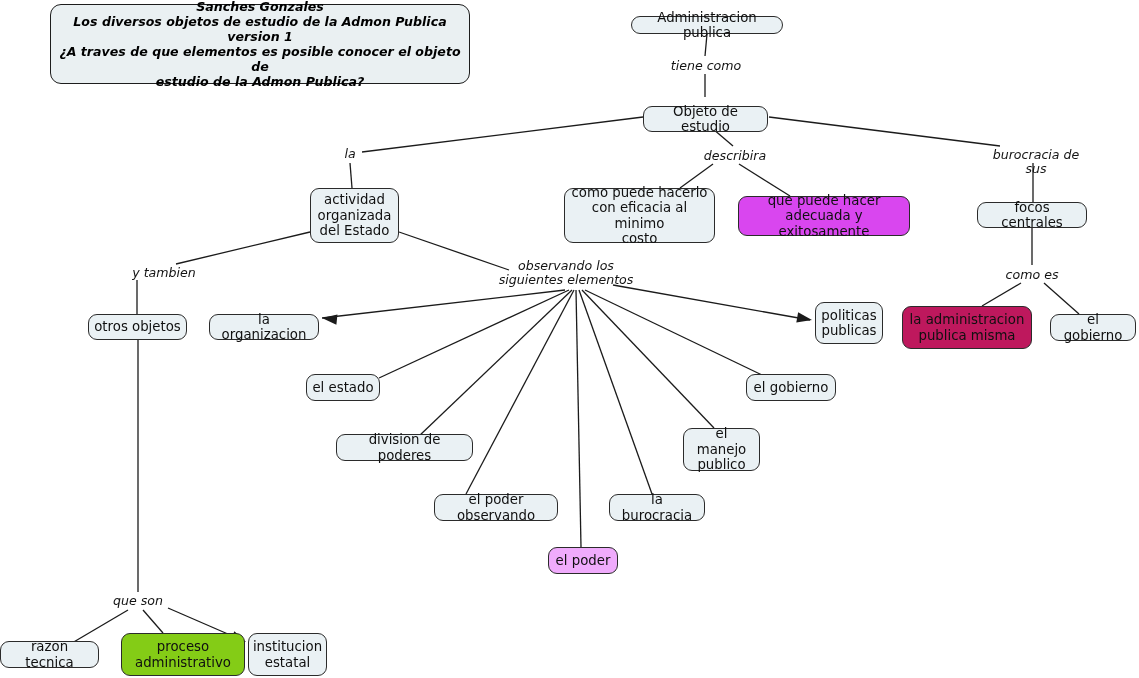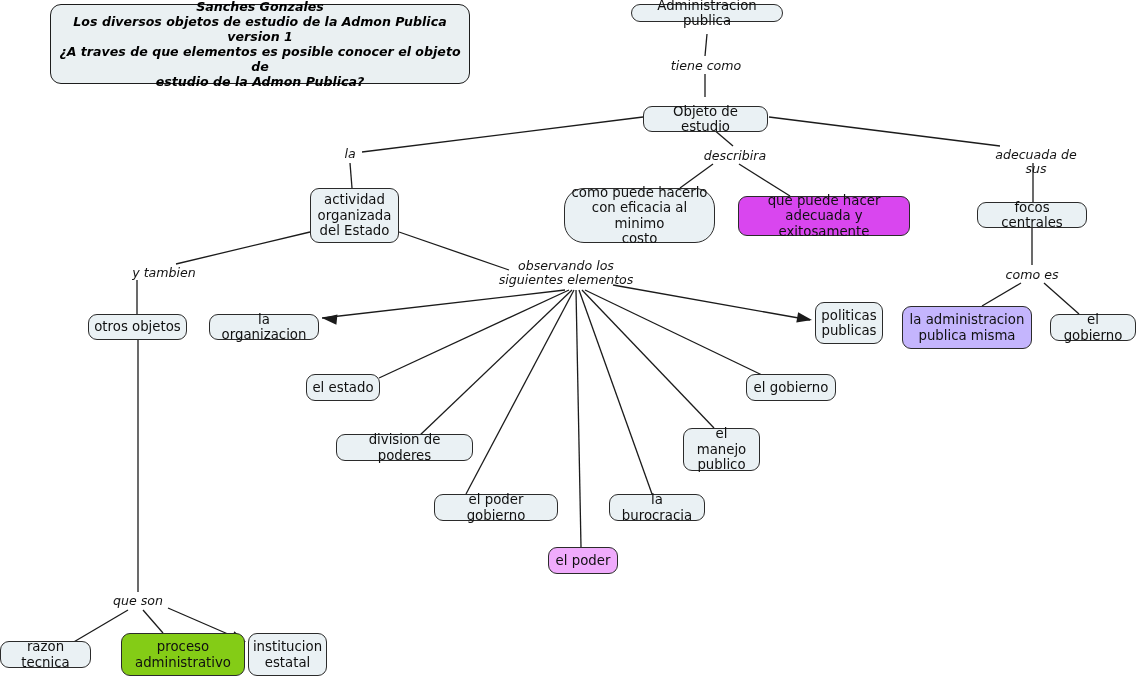--- a/index.html
+++ b/index.html
@@ -83,54 +83,54 @@
       <polygon points="0,0 -15,-5.2 -15,5.2" fill="#1b1b1b" transform="translate(322,318) rotate(186)"></polygon>
       <polygon points="0,0 -15,-5.2 -15,5.2" fill="#1b1b1b" transform="translate(812,320) rotate(10)"></polygon>
       <polygon points="0,0 -15,-5.2 -15,5.2" fill="#1b1b1b" transform="translate(246,642) rotate(24)"></polygon>
     </svg>
   <div id="node-layer">
       <div class="titlebox" style="left: 50px; top: 4px; width: 420px; height: 80px;">Sanches Gonzales
 Los diversos objetos de estudio de la Admon Publica
 version 1
 ¿A traves de que elementos es posible conocer el objeto de
 estudio de la Admon Publica?</div>
-      <div class="node" style="left: 631px; top: 4px; width: 152px; height: 18px; background: rgb(234, 241, 244); border-color: rgb(43, 43, 43);">Administracion publica</div>
+      <div class="node" style="left: 631px; top: 16px; width: 152px; height: 18px; background: rgb(234, 241, 244); border-color: rgb(43, 43, 43);">Administracion publica</div>
       <div class="node" style="left: 643px; top: 106px; width: 125px; height: 26px; background: rgb(234, 241, 244); border-color: rgb(43, 43, 43);">Objeto de estudio</div>
       <div class="node" style="left: 310px; top: 188px; width: 89px; height: 55px; background: rgb(234, 241, 244); border-color: rgb(43, 43, 43);">actividad
 organizada
 del Estado</div>
-      <div class="node" style="left: 564px; top: 188px; width: 151px; height: 55px; background: rgb(234, 241, 244); border-color: rgb(43, 43, 43); border-radius: 20px;">como puede hacerlo
+      <div class="node" style="left: 564px; top: 188px; width: 151px; height: 55px; background: rgb(234, 241, 244); border-color: rgb(43, 43, 43);">como puede hacerlo
 con eficacia al minimo
 costo</div>
       <div class="node" style="left: 738px; top: 196px; width: 172px; height: 40px; background: #d946ef; border-color: rgb(43, 43, 43);">que puede hacer
 adecuada y exitosamente</div>
       <div class="node" style="left: 977px; top: 202px; width: 110px; height: 26px; background: rgb(234, 241, 244); border-color: rgb(43, 43, 43);">focos centrales</div>
       <div class="node" style="left: 88px; top: 314px; width: 99px; height: 26px; background: rgb(234, 241, 244); border-color: rgb(43, 43, 43);">otros objetos</div>
       <div class="node" style="left: 209px; top: 314px; width: 110px; height: 26px; background: rgb(234, 241, 244); border-color: rgb(43, 43, 43);">la organizacion</div>
       <div class="node" style="left: 815px; top: 302px; width: 68px; height: 42px; background: rgb(234, 241, 244); border-color: rgb(43, 43, 43);">politicas
 publicas</div>
-      <div class="node" style="left: 902px; top: 306px; width: 130px; height: 43px; background: #c4b5fd; border-color: rgb(43, 43, 43);">la administracion
+      <div class="node" style="left: 902px; top: 306px; width: 130px; height: 43px; background: #be185d; border-color: rgb(43, 43, 43);">la administracion
 publica misma</div>
       <div class="node" style="left: 1050px; top: 314px; width: 86px; height: 27px; background: rgb(234, 241, 244); border-color: rgb(43, 43, 43);">el gobierno</div>
       <div class="node" style="left: 306px; top: 374px; width: 74px; height: 27px; background: rgb(234, 241, 244); border-color: rgb(43, 43, 43);">el estado</div>
       <div class="node" style="left: 746px; top: 374px; width: 90px; height: 27px; background: rgb(234, 241, 244); border-color: rgb(43, 43, 43);">el  gobierno</div>
       <div class="node" style="left: 336px; top: 434px; width: 137px; height: 27px; background: rgb(234, 241, 244); border-color: rgb(43, 43, 43);">division de poderes</div>
       <div class="node" style="left: 683px; top: 428px; width: 77px; height: 43px; background: rgb(234, 241, 244); border-color: rgb(43, 43, 43);">el manejo
 publico</div>
-      <div class="node" style="left: 434px; top: 494px; width: 124px; height: 27px; background: rgb(234, 241, 244); border-color: rgb(43, 43, 43);">el poder gobierno</div>
+      <div class="node" style="left: 434px; top: 494px; width: 124px; height: 27px; background: rgb(234, 241, 244); border-color: rgb(43, 43, 43);">el poder observando</div>
       <div class="node" style="left: 609px; top: 494px; width: 96px; height: 27px; background: rgb(234, 241, 244); border-color: rgb(43, 43, 43);">la burocracia</div>
       <div class="node" style="left: 548px; top: 547px; width: 70px; height: 27px; background: #f0abfc; border-color: rgb(43, 43, 43);">el poder</div>
-      <div class="node" style="left: 0px; top: 641px; width: 91px; height: 27px; background: rgb(234, 241, 244); border-color: rgb(43, 43, 43);">razon tecnica</div>
+      <div class="node" style="left: 0px; top: 641px; width: 99px; height: 27px; background: rgb(234, 241, 244); border-color: rgb(43, 43, 43);">razon tecnica</div>
       <div class="node" style="left: 121px; top: 633px; width: 124px; height: 43px; background: #84cc16; border-color: rgb(43, 43, 43);">proceso
 administrativo</div>
       <div class="node" style="left: 248px; top: 633px; width: 79px; height: 43px; background: rgb(234, 241, 244); border-color: rgb(43, 43, 43);">institucion
 estatal</div>
       <div class="linklabel" style="left: 666px; top: 59px; width: 80px;">tiene como</div>
       <div class="linklabel" style="left: 341px; top: 147px; width: 18px;">la</div>
       <div class="linklabel" style="left: 700px; top: 149px; width: 70px;">describira</div>
-      <div class="linklabel" style="left: 983px; top: 148px; width: 106px;">adecuada de sus</div>
+      <div class="linklabel" style="left: 983px; top: 148px; width: 106px;">burocracia de sus</div>
       <div class="linklabel" style="left: 100px; top: 266px; width: 72px; margin-left: 28px;">y tambien</div>
       <div class="linklabel" style="left: 495px; top: 259px; width: 142px;">observando los
 siguientes elementos</div>
       <div class="linklabel" style="left: 1003px; top: 268px; width: 58px;">como es</div>
       <div class="linklabel" style="left: 110px; top: 594px; width: 56px;">que son</div>
     </div>
 </div>
 
 </body></html>

